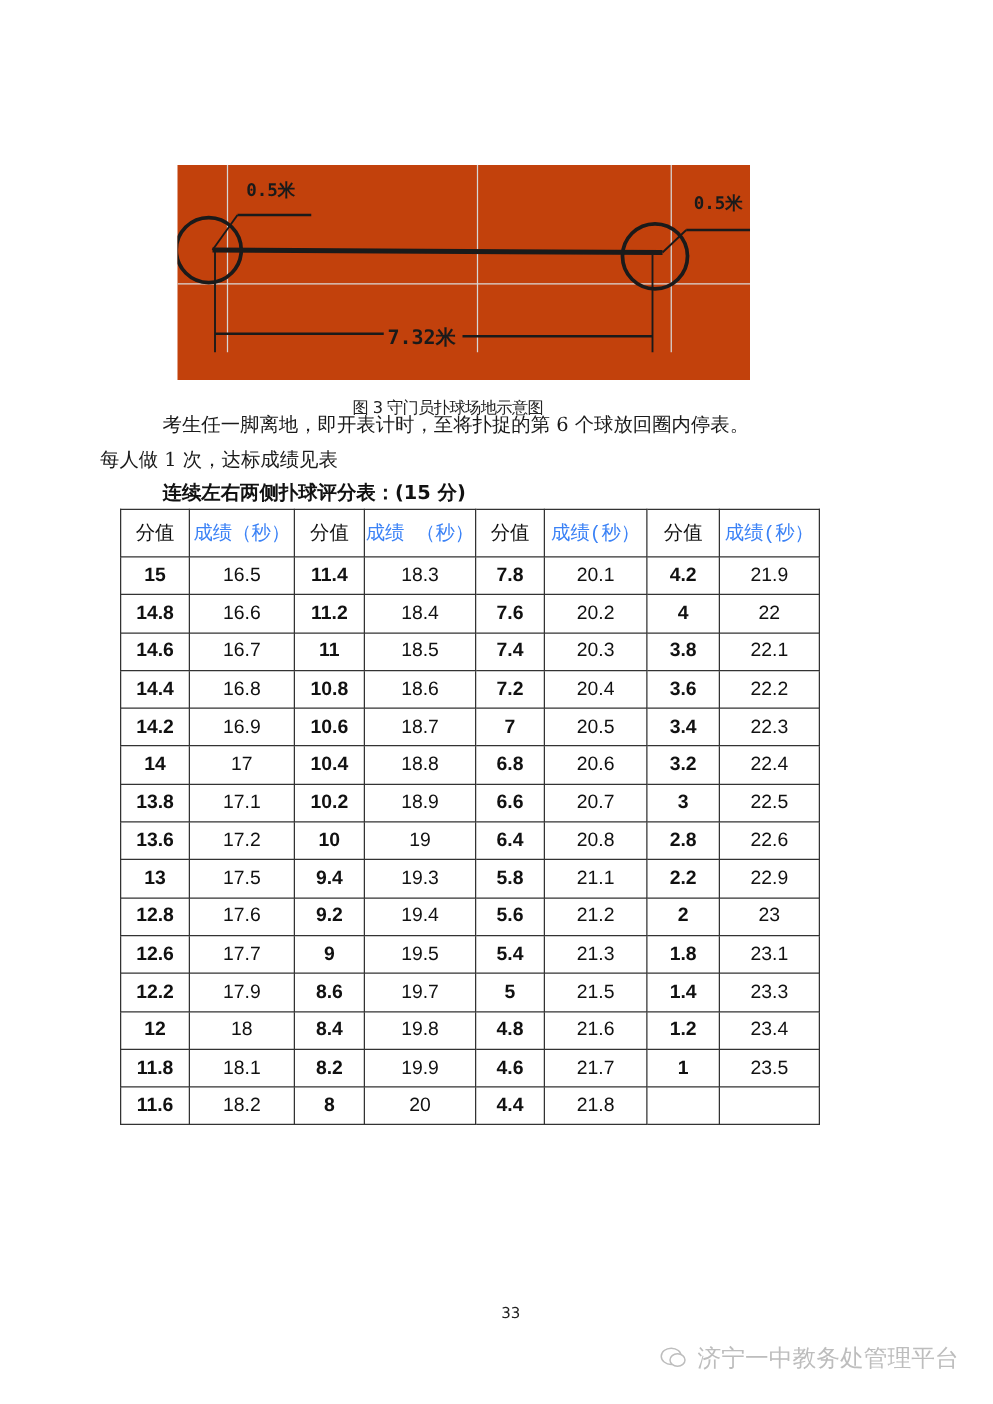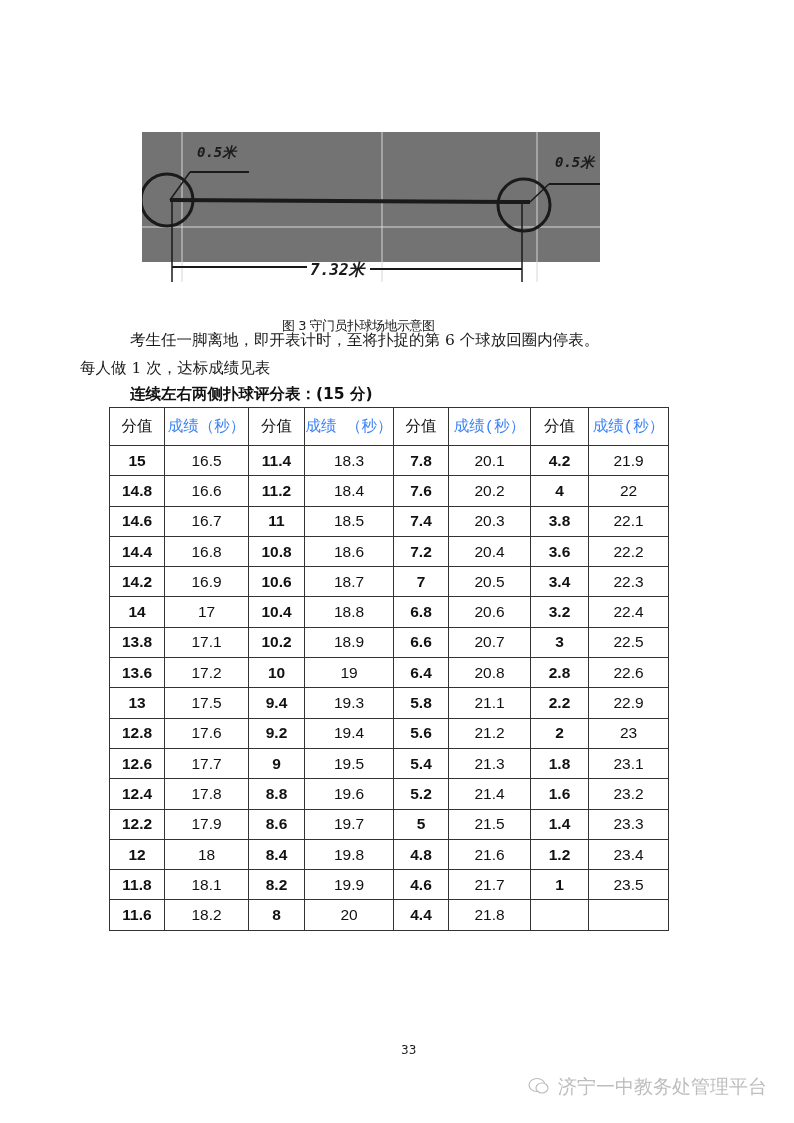--- a/index.html
+++ b/index.html
@@ -1,24 +1,24 @@
 <!DOCTYPE html>
 <html><head>
 <meta charset="utf-8">
 <style>
   html, body { margin:0; padding:0; background:#ffffff; }
   body { width:794px; height:1123px; position:relative; overflow:hidden; font-family:"DejaVu Sans", sans-serif; color:#111; }
-  .figure { position:absolute; left:142px; top:132px; width:458px; height:130px; background:#737373;font-style:italic; }
+  .figure { position:absolute; left:142px; top:132px; width:458px; height:172px; background:#c2410c; }
   .figure svg { position:absolute; left:0; top:0; }
   .caption { position:absolute; left:282px; top:289px; font-size:13px; color:#222; letter-spacing:-0.5px;margin-top:28px; }
   .para { position:absolute; left:80px; font-size:15.5px; color:#1a1a1a; white-space:nowrap; font-family:"DejaVu Serif", serif; }
   .p1 { top:330px; left:130px; }
   .p2 { top:358px; }
   .table-title { position:absolute; left:130px; top:384px; font-size:15.5px; font-weight:bold; white-space:nowrap;text-align:right; }
-  table.score { position:absolute; left:109px; top:407px; border-collapse:collapse; font-family:"Liberation Sans", sans-serif; }
+  table.score { position:absolute; left:96px; top:407px; border-collapse:collapse; font-family:"Liberation Sans", sans-serif; }
   table.score td { border:1px solid #333; text-align:center; padding:0; height:29.3px; font-size:15.5px; }
   table.score tr.head td { height:37px; }
   td.h-score { font-size:17px; font-family:"DejaVu Sans", sans-serif; }
   td.h-time { font-size:12px; color:#3b82f6; font-family:Liberation Mono, monospace; }
   td.s { font-weight:bold; }
   .page-num { position:absolute; left:401px; top:1043px; font-size:12px; color:#222; }
   .watermark { position:absolute; left:528px; top:1074px; font-size:19px; color:#bdbdbd; white-space:nowrap; }
   .watermark .icon { display:inline-block; width:24px; font-size:16px; vertical-align:middle; }
 </style>
 </head>
@@ -179,30 +179,20 @@
         <td class="s">12.6</td>
         <td class="t">17.7</td>
         <td class="s">9</td>
         <td class="t">19.5</td>
         <td class="s">5.4</td>
         <td class="t">21.3</td>
         <td class="s">1.8</td>
         <td class="t">23.1</td>
       </tr>
       <tr>
-        <td class="s">12.4</td>
-        <td class="t">17.8</td>
-        <td class="s">8.8</td>
-        <td class="t">19.6</td>
-        <td class="s">5.2</td>
-        <td class="t">21.4</td>
-        <td class="s">1.6</td>
-        <td class="t">23.2</td>
-      </tr>
-      <tr>
         <td class="s">12.2</td>
         <td class="t">17.9</td>
         <td class="s">8.6</td>
         <td class="t">19.7</td>
         <td class="s">5</td>
         <td class="t">21.5</td>
         <td class="s">1.4</td>
         <td class="t">23.3</td>
       </tr>
       <tr>

